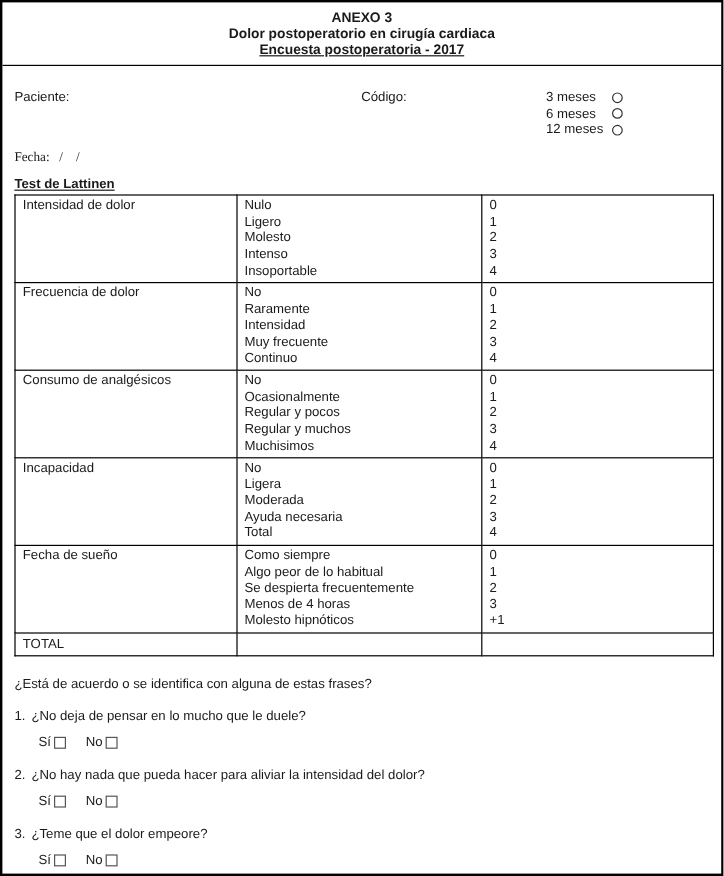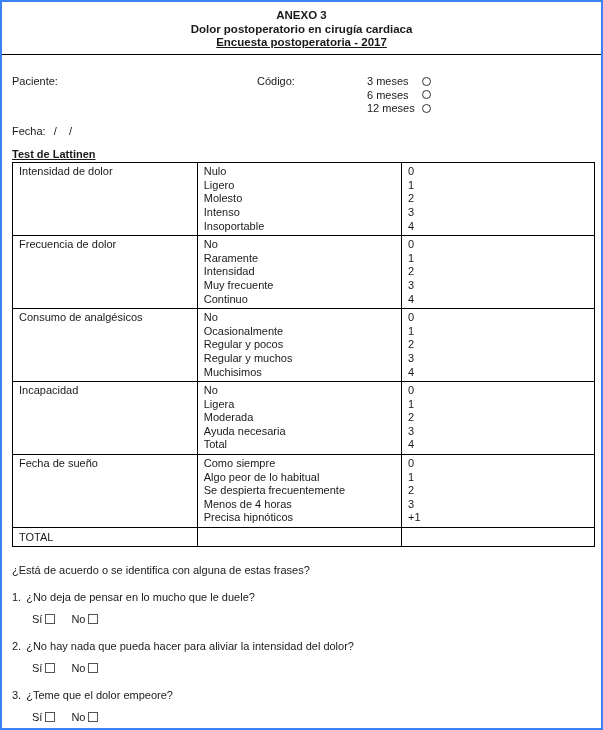--- a/index.html
+++ b/index.html
@@ -1,40 +1,40 @@
 <!DOCTYPE html>
 <html><head>
 <meta charset="utf-8">
 <style>
   * { margin:0; padding:0; box-sizing:border-box; }
   html,body { background:#e8e8e8; }
   body { font-family:"Liberation Sans", sans-serif; color:#1a1a1a; }
   .page {
     width:603px; height:730px; margin:0 auto;
-    background:#ffffff; border:2px solid #3b82f6;
+    background:#ffffff; border:2px solid #000000;
     overflow:hidden; font-size:11px; position:relative;
   }
   
   .header { text-align:center; padding-top:7px; font-weight:bold; font-size:11.5px; line-height:1.18; }
   .header .u { text-decoration:underline; }
   .rule { border:none; border-top:1px solid #000; margin-top:4px; width:100%; }
 
   
-  .patient-row { display:flex; margin:20px 10px 0 10px; align-items:flex-start; }
+  .patient-row { display:flex; margin:20px 10px 0 10px; align-items:flex-start;gap:44px; }
   .patient-label { width:245px; }
   .code-label { width:110px; }
   .radio-row { display:flex; align-items:center; height:13.5px; }
   .radio-label { width:55px; }
   .radio-circle {
     width:9px; height:9px; border:1px solid #333; border-radius:50%;
     display:inline-block; background:#fff;
   }
 
   
-  .fecha-row { margin:10px 10px 0 10px; }
+  .fecha-row { margin:10px 10px 0 10px;font-family:Liberation Serif, serif; }
   .date-value { white-space:pre; margin-left:8px; }
 
   
   .test-title { margin:11px 10px 0 10px; font-weight:bold; text-decoration:underline; }
 
   
   table.lattinen { width:583px; margin:2px 10px 17px 10px; border-collapse:collapse; table-layout:fixed; }
   table.lattinen td { border:1px solid #000; padding:2px 6px; font-size:11px; line-height:13.6px; vertical-align:top; }
   td.cat { width:180px; vertical-align:middle; }
   td.opts { width:199px; }
@@ -160,21 +160,21 @@
             <div class="score-line">4</div>
           </td>
         </tr>
         <tr class="test-row">
           <td class="cat">Fecha de sueño</td>
           <td class="opts">
             <div class="opt-line">Como siempre</div>
             <div class="opt-line">Algo peor de lo habitual</div>
             <div class="opt-line">Se despierta frecuentemente</div>
             <div class="opt-line">Menos de 4 horas</div>
-            <div class="opt-line">Precisa hipnóticos</div>
+            <div class="opt-line">Molesto hipnóticos</div>
           </td>
           <td class="scores">
             <div class="score-line">0</div>
             <div class="score-line">1</div>
             <div class="score-line">2</div>
             <div class="score-line">3</div>
             <div class="score-line">+1</div>
           </td>
         </tr>
         <tr class="total-row">

